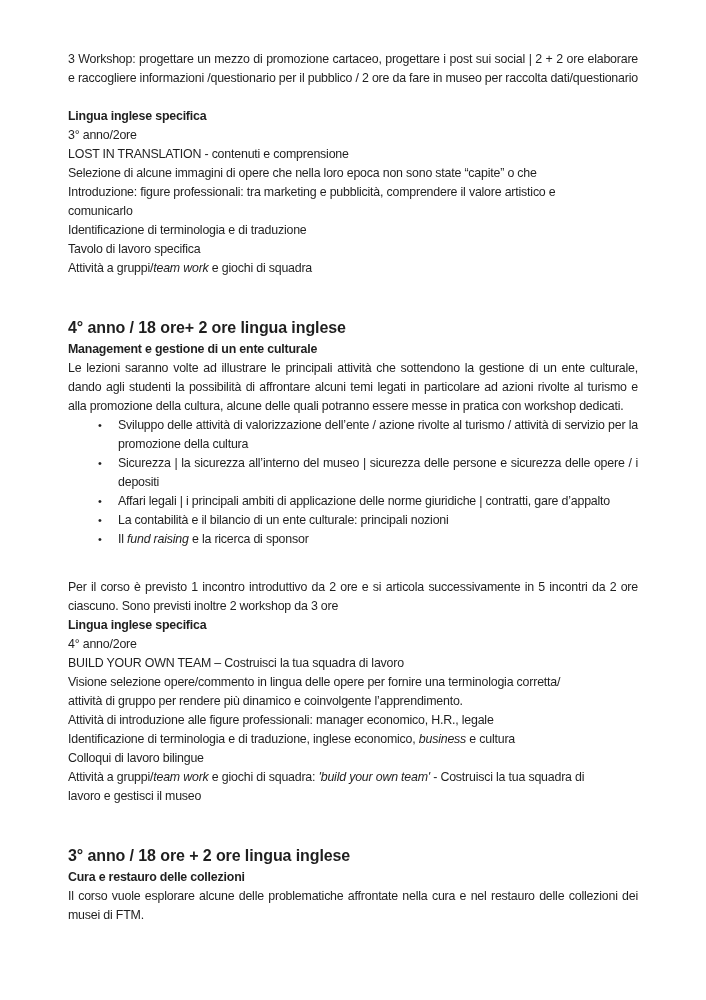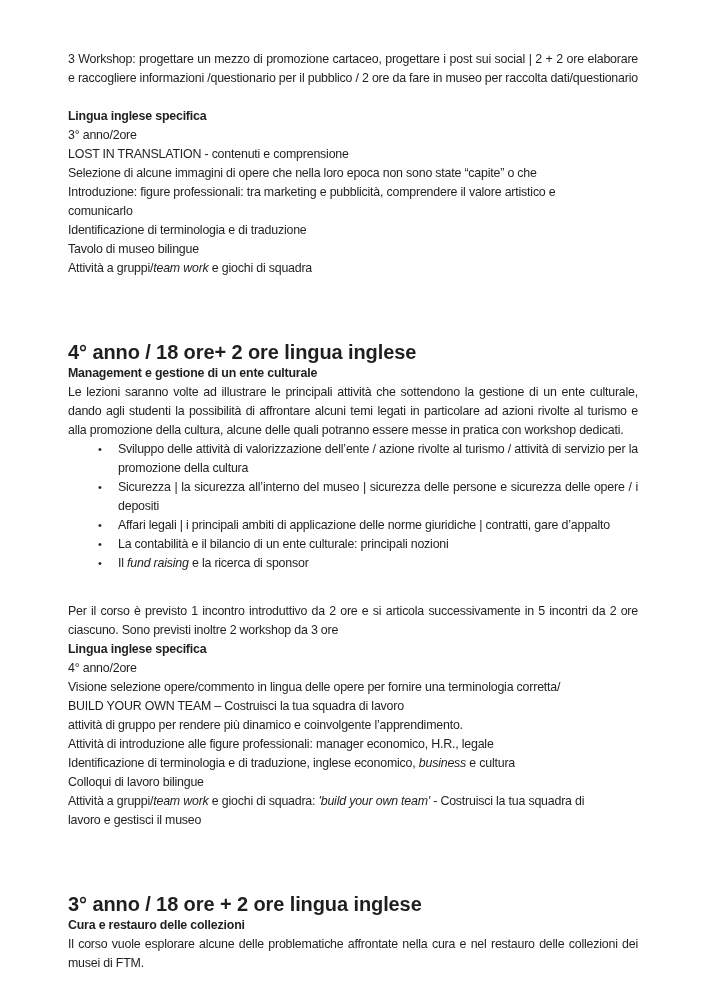--- a/index.html
+++ b/index.html
@@ -19,25 +19,24 @@
     font-size: 12.4px;
     line-height: 19px;
     letter-spacing: -0.2px;
     color: #1f1f1f;
   }
   .doc-body { width: 570px; }
   .block { min-height: 19px; }
   .p.justify { text-align: justify; }
   .line { white-space: nowrap; }
   .h1 {
-    font-size: 20px;
+    font-size: 16px;
     font-weight: bold;
     line-height: 24px;
     letter-spacing: -0.1px;
-    margin-top: 24px;
   }
   .h2 {
     font-weight: bold;
     text-underline-offset: 2px;
   }
   .bullet {
     position: relative;
     padding-left: 50px;
     text-align: justify;
   }
@@ -57,37 +56,37 @@
   <div class="doc-body">
       <div class="block p justify"><span class="run">3 Workshop: progettare un mezzo di promozione cartaceo, progettare i post sui social | 2 + 2 ore elaborare e raccogliere informazioni /questionario per il pubblico / 2 ore da fare in museo per raccolta dati/questionario</span></div>
       <div class="block spacer" style="height: 19px; min-height: 0px;"></div>
       <div class="block h2"><span class="run">Lingua inglese specifica</span></div>
       <div class="block line"><span class="run">3° anno/2ore</span></div>
       <div class="block line"><span class="run">LOST IN TRANSLATION - contenuti e comprensione</span></div>
       <div class="block line"><span class="run">Selezione di alcune immagini di opere che nella loro epoca non sono state “capite” o che</span></div>
       <div class="block line"><span class="run">Introduzione: figure professionali: tra marketing e pubblicità, comprendere il valore artistico e</span></div>
       <div class="block line"><span class="run">comunicarlo</span></div>
       <div class="block line"><span class="run">Identificazione di terminologia e di traduzione</span></div>
-      <div class="block line"><span class="run">Tavolo di museo bilingue</span></div>
+      <div class="block line"><span class="run">Tavolo di lavoro specifica</span></div>
       <div class="block line"><span class="run">Attività a gruppi/</span><span class="run italic">team work</span><span class="run"> e giochi di squadra</span></div>
       <div class="block spacer" style="height: 38px; min-height: 0px;"></div>
       <div class="block h1"><span class="run">4° anno / 18 ore+ 2 ore lingua inglese</span></div>
       <div class="block h2"><span class="run">Management e gestione di un ente culturale</span></div>
       <div class="block p justify"><span class="run">Le lezioni saranno volte ad illustrare le principali attività che sottendono la gestione di un ente culturale, dando agli studenti la possibilità di affrontare alcuni temi legati in particolare ad azioni rivolte al turismo e alla promozione della cultura, alcune delle quali potranno essere messe in pratica con workshop dedicati.</span></div>
       <div class="block bullet"><span class="marker">•</span><span class="bullet-text"><span class="run">Sviluppo delle attività di valorizzazione dell’ente / azione rivolte al turismo / attività di servizio per la promozione della cultura</span></span></div>
       <div class="block bullet"><span class="marker">•</span><span class="bullet-text"><span class="run">Sicurezza | la sicurezza all’interno del museo | sicurezza delle persone e sicurezza delle opere / i depositi</span></span></div>
       <div class="block bullet"><span class="marker">•</span><span class="bullet-text"><span class="run">Affari legali | i principali ambiti di applicazione delle norme giuridiche | contratti, gare d’appalto</span></span></div>
       <div class="block bullet"><span class="marker">•</span><span class="bullet-text"><span class="run">La contabilità e il bilancio di un ente culturale: principali nozioni</span></span></div>
       <div class="block bullet"><span class="marker">•</span><span class="bullet-text"><span class="run">Il </span><span class="run italic">fund raising</span><span class="run"> e la ricerca di sponsor</span></span></div>
       <div class="block spacer" style="height: 28.5px; min-height: 0px;"></div>
       <div class="block p justify"><span class="run">Per il corso è previsto 1 incontro introduttivo da 2 ore e si articola successivamente in 5 incontri da 2 ore ciascuno. Sono previsti inoltre 2 workshop da 3 ore</span></div>
       <div class="block h2"><span class="run">Lingua inglese specifica</span></div>
       <div class="block line"><span class="run">4° anno/2ore</span></div>
+      <div class="block line"><span class="run">BUILD YOUR OWN TEAM – Costruisci la tua squadra di lavoro</span></div>
       <div class="block line"><span class="run">Visione selezione opere/commento in lingua delle opere per fornire una terminologia corretta/</span></div>
-      <div class="block line"><span class="run">BUILD YOUR OWN TEAM – Costruisci la tua squadra di lavoro</span></div>
       <div class="block line"><span class="run">attività di gruppo per rendere più dinamico e coinvolgente l’apprendimento.</span></div>
       <div class="block line"><span class="run">Attività di introduzione alle figure professionali: manager economico, H.R., legale</span></div>
       <div class="block line"><span class="run">Identificazione di terminologia e di traduzione, inglese economico, </span><span class="run italic">business</span><span class="run"> e cultura</span></div>
       <div class="block line"><span class="run">Colloqui di lavoro bilingue</span></div>
       <div class="block line"><span class="run">Attività a gruppi/</span><span class="run italic">team work</span><span class="run"> e giochi di squadra: </span><span class="run italic">'build your own team'</span><span class="run"> - Costruisci la tua squadra di</span></div>
       <div class="block line"><span class="run">lavoro e gestisci il museo</span></div>
       <div class="block spacer" style="height: 38px; min-height: 0px;"></div>
       <div class="block h1"><span class="run">3° anno / 18 ore + 2 ore lingua inglese</span></div>
       <div class="block h2"><span class="run">Cura e restauro delle collezioni</span></div>
       <div class="block p justify"><span class="run">Il corso vuole esplorare alcune delle problematiche affrontate nella cura e nel restauro delle collezioni dei musei di FTM.</span></div>

